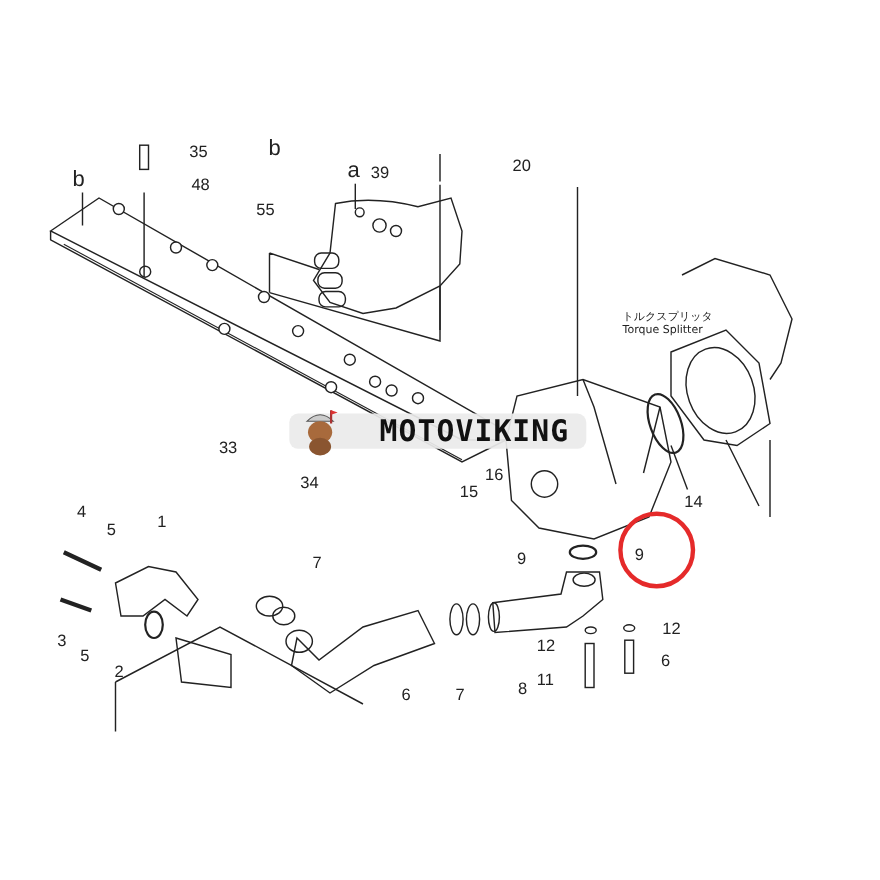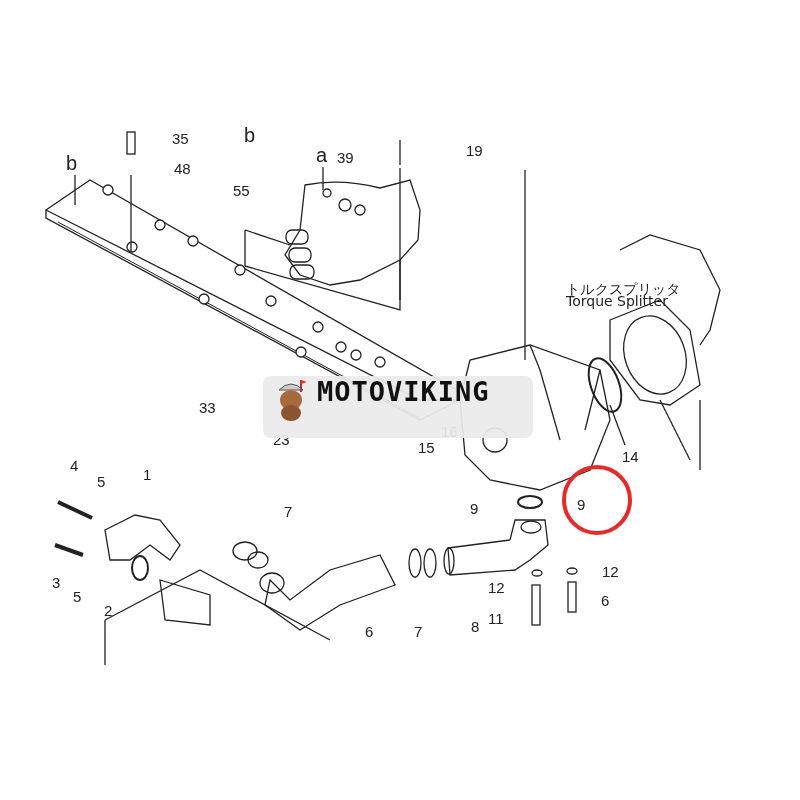--- a/index.html
+++ b/index.html
@@ -1,21 +1,21 @@
 <!DOCTYPE html>
 <html><head>
 <meta charset="utf-8">
 <style>
   html,body{margin:0;padding:0;background:#fff;}
   body{width:800px;height:800px;position:relative;overflow:hidden;font-family:"Liberation Sans",sans-serif;}
   #diagram{position:absolute;left:0;top:0;width:800px;height:800px;}
   .lbl{position:absolute;font-family:"Liberation Sans",sans-serif;font-size:15px;color:#222;line-height:1;white-space:nowrap;}
   .lbl.big{font-size:20px;}
-  .ts{position:absolute;left:566px;top:283px;font-family:"DejaVu Sans",sans-serif;font-size:14px;line-height:12px;color:#222;}
-  .wm{position:absolute;left:263px;top:376px;width:270px;height:62px;background:rgba(235,235,235,0.93);border-radius:8px;display:flex;}
+  .ts{position:absolute;left:566px;top:283px;font-family:"DejaVu Sans",sans-serif;font-size:10px;line-height:12px;color:#222;}
+  .wm{position:absolute;left:263px;top:376px;width:270px;height:32px;background:rgba(235,235,235,0.93);border-radius:8px;display:flex;align-items:center;gap:28px;}
   .wm-text{font-family:"DejaVu Sans Mono",monospace;font-weight:bold;font-size:27px;color:#111;letter-spacing:1px;margin-left:6px;}
   .wm-logo{width:40px;height:46px;margin-left:8px;}
 </style>
 </head>
 <body>
 
 <svg id="diagram" viewBox="0 0 800 800" fill="none" stroke="#222" stroke-width="1.3">
 
   <g>
     <path d="M46 210 L90 180 L460 392 L460 400 L420 400 Z"></path>
@@ -103,23 +103,23 @@
   <circle cx="597" cy="500" r="33" stroke="#e52a2a" stroke-width="4"></circle>
 </svg>
 
 <span class="lbl" style="left:172px;top:131px">35</span>
 <span class="lbl" style="left:174px;top:161px">48</span>
 <span class="lbl big" style="left:66px;top:153px">b</span>
 <span class="lbl big" style="left:244px;top:125px">b</span>
 <span class="lbl big" style="left:316px;top:145px">a</span>
 <span class="lbl" style="left:337px;top:150px">39</span>
 <span class="lbl" style="left:233px;top:183px">55</span>
-<span class="lbl" style="left:466px;top:143px">19</span>
+<span class="lbl" style="left:466px;top:143px">20</span>
 <span class="lbl" style="left:199px;top:400px">33</span>
-<span class="lbl" style="left:273px;top:432px">23</span>
+<span class="lbl" style="left:273px;top:432px">34</span>
 <span class="lbl" style="left:418px;top:440px">15</span>
 <span class="lbl" style="left:441px;top:424px">16</span>
 <span class="lbl" style="left:622px;top:449px">14</span>
 <span class="lbl" style="left:577px;top:497px">9</span>
 <span class="lbl" style="left:470px;top:501px">9</span>
 <span class="lbl" style="left:602px;top:564px">12</span>
 <span class="lbl" style="left:488px;top:580px">12</span>
 <span class="lbl" style="left:601px;top:593px">6</span>
 <span class="lbl" style="left:488px;top:611px">11</span>
 <span class="lbl" style="left:471px;top:619px">8</span>

